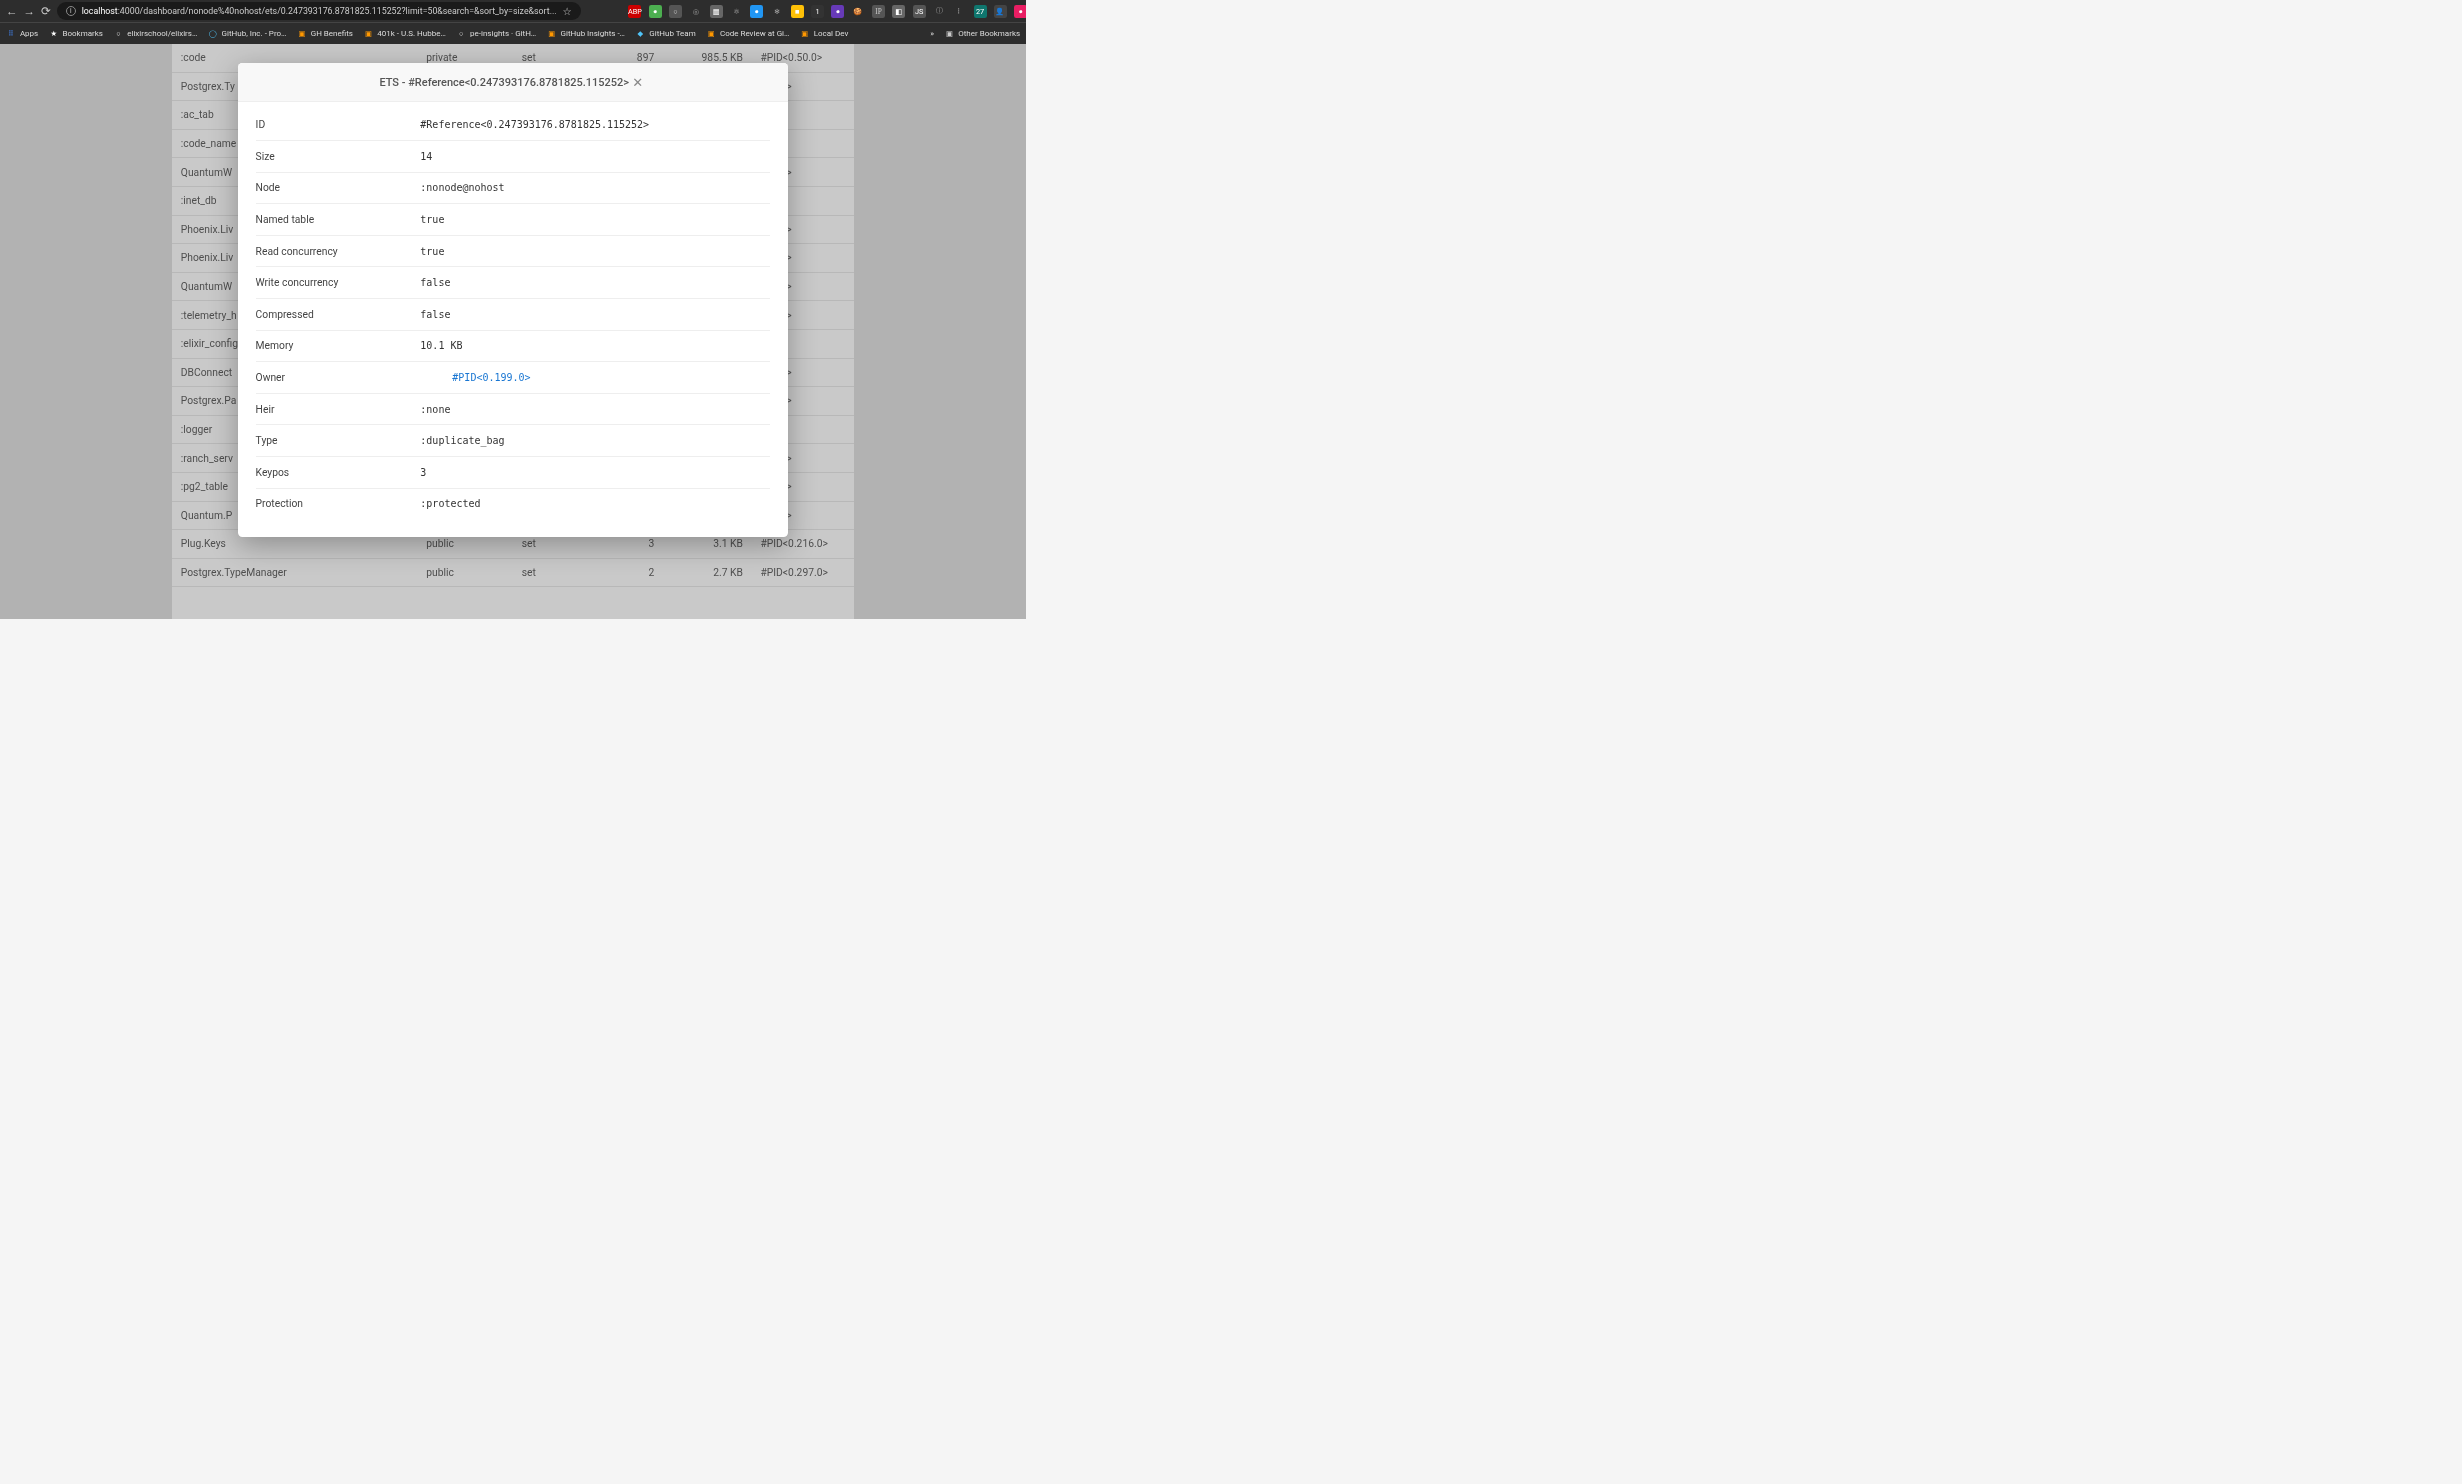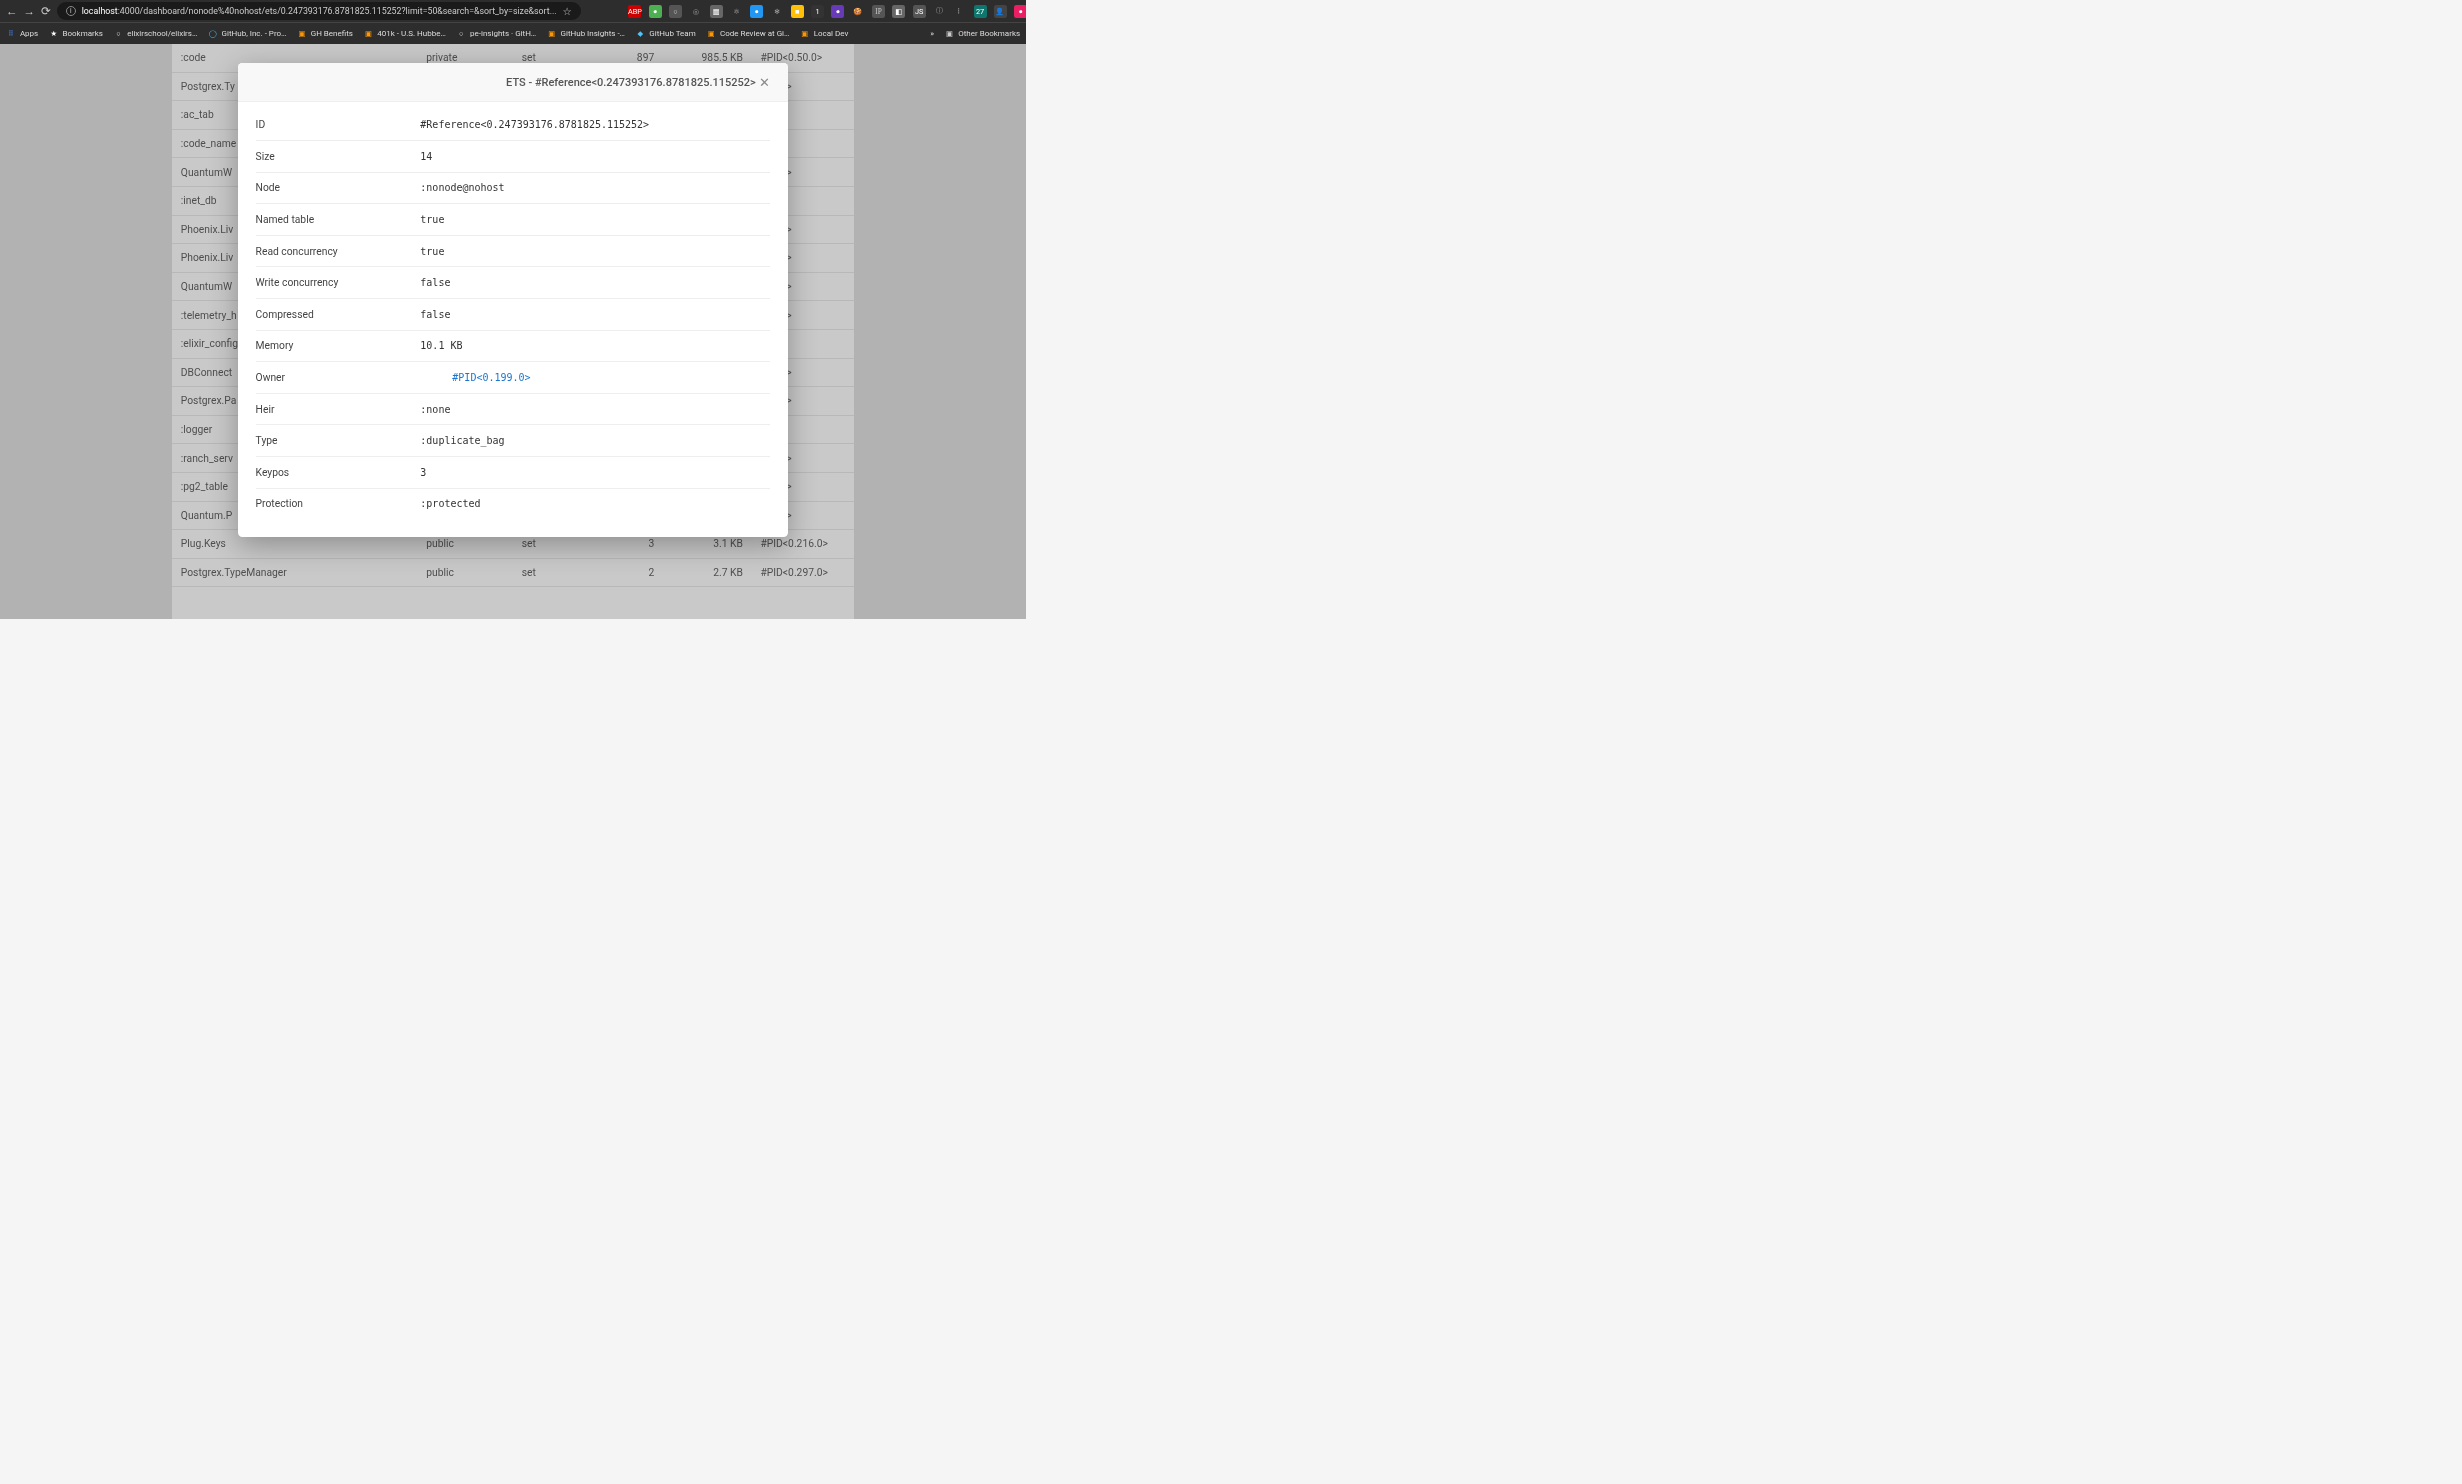--- a/index.html
+++ b/index.html
@@ -38,21 +38,21 @@
     .col-name { width: 36%; text-align: left; }
     .col-prot { width: 14%; text-align: left; }
     .col-type { width: 12%; text-align: left; }
     .col-size { width: 10%; text-align: right; }
     .col-mem  { width: 13%; text-align: right; }
     .col-pid  { width: 15%; text-align: left; padding-left: 22px; }
     
     
     .overlay { position: absolute; inset: 0; background: rgba(100,100,100,0.35); display: flex; align-items: flex-start; justify-content: center; padding-top: 19px; }
     .modal { background: #fff; width: 550px; border-radius: 4.4px; box-shadow: 0 7.3px 29px rgba(0,0,0,0.3); overflow: hidden; }
-    .modal-header { display: flex; align-items: center; justify-content: flex-end; padding: 10.3px 14.7px; background: #f8f8f8; border-bottom: 0.7px solid #eee; }
+    .modal-header { display: flex; align-items: center; justify-content: center; padding: 10.3px 14.7px; background: #f8f8f8; border-bottom: 0.7px solid #eee; }
     .modal-title { font-size: 11px; color: #555; font-weight: 500; }
     .modal-close { font-size: 13px; color: #888; cursor: pointer; width: 17.6px; height: 17.6px; display: flex; align-items: center; justify-content: center; }
     .modal-body { padding: 7.3px 17.6px 17.6px; }
     .detail-row { display: flex; padding: 8.8px 0; border-bottom: 0.7px solid #eee; align-items: center; }
     .detail-row:last-child { border-bottom: none; }
     .detail-label { width: 32%; font-size: 10.3px; color: #444; }
     .detail-value { font-family: "SF Mono", Monaco, Consolas, monospace; font-size: 10px; color: #333; }
     .detail-value.link { color: #1976d2; cursor: pointer; margin-left: 32px; }
     
     .star-icon { color: #ccc; font-size: 10.3px; }

